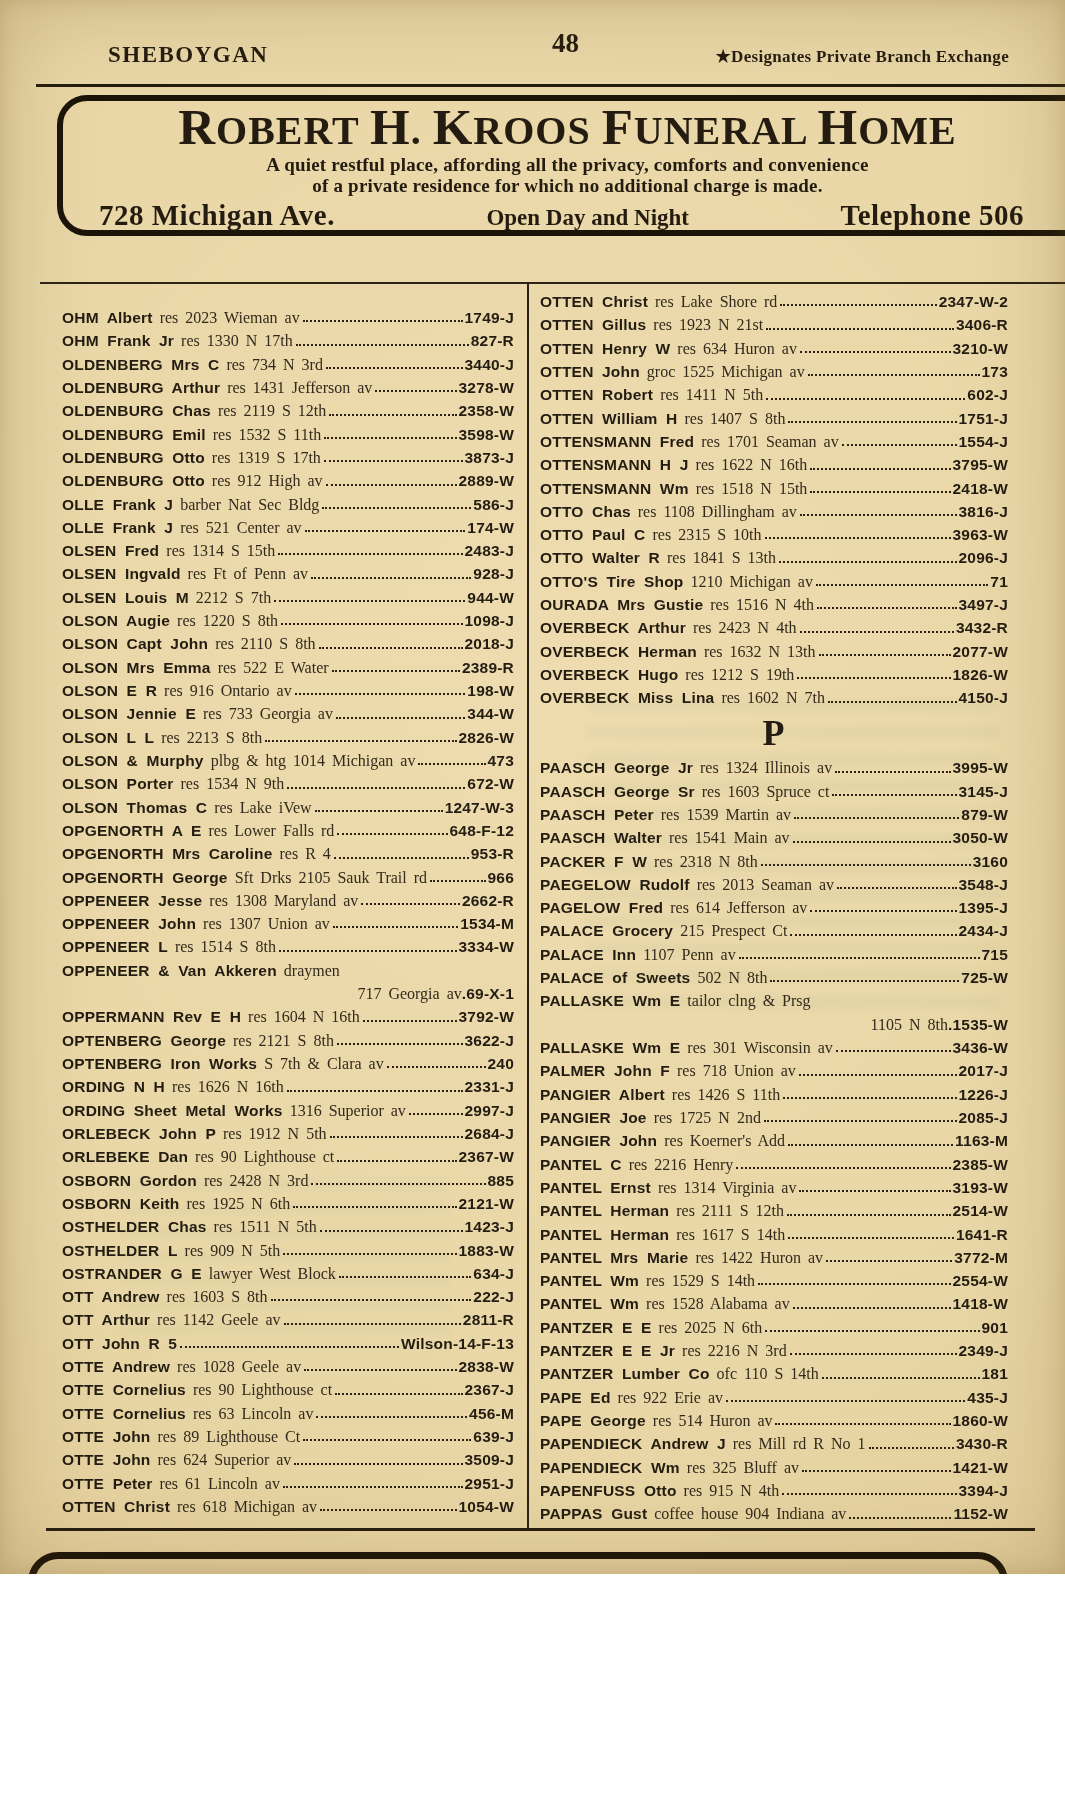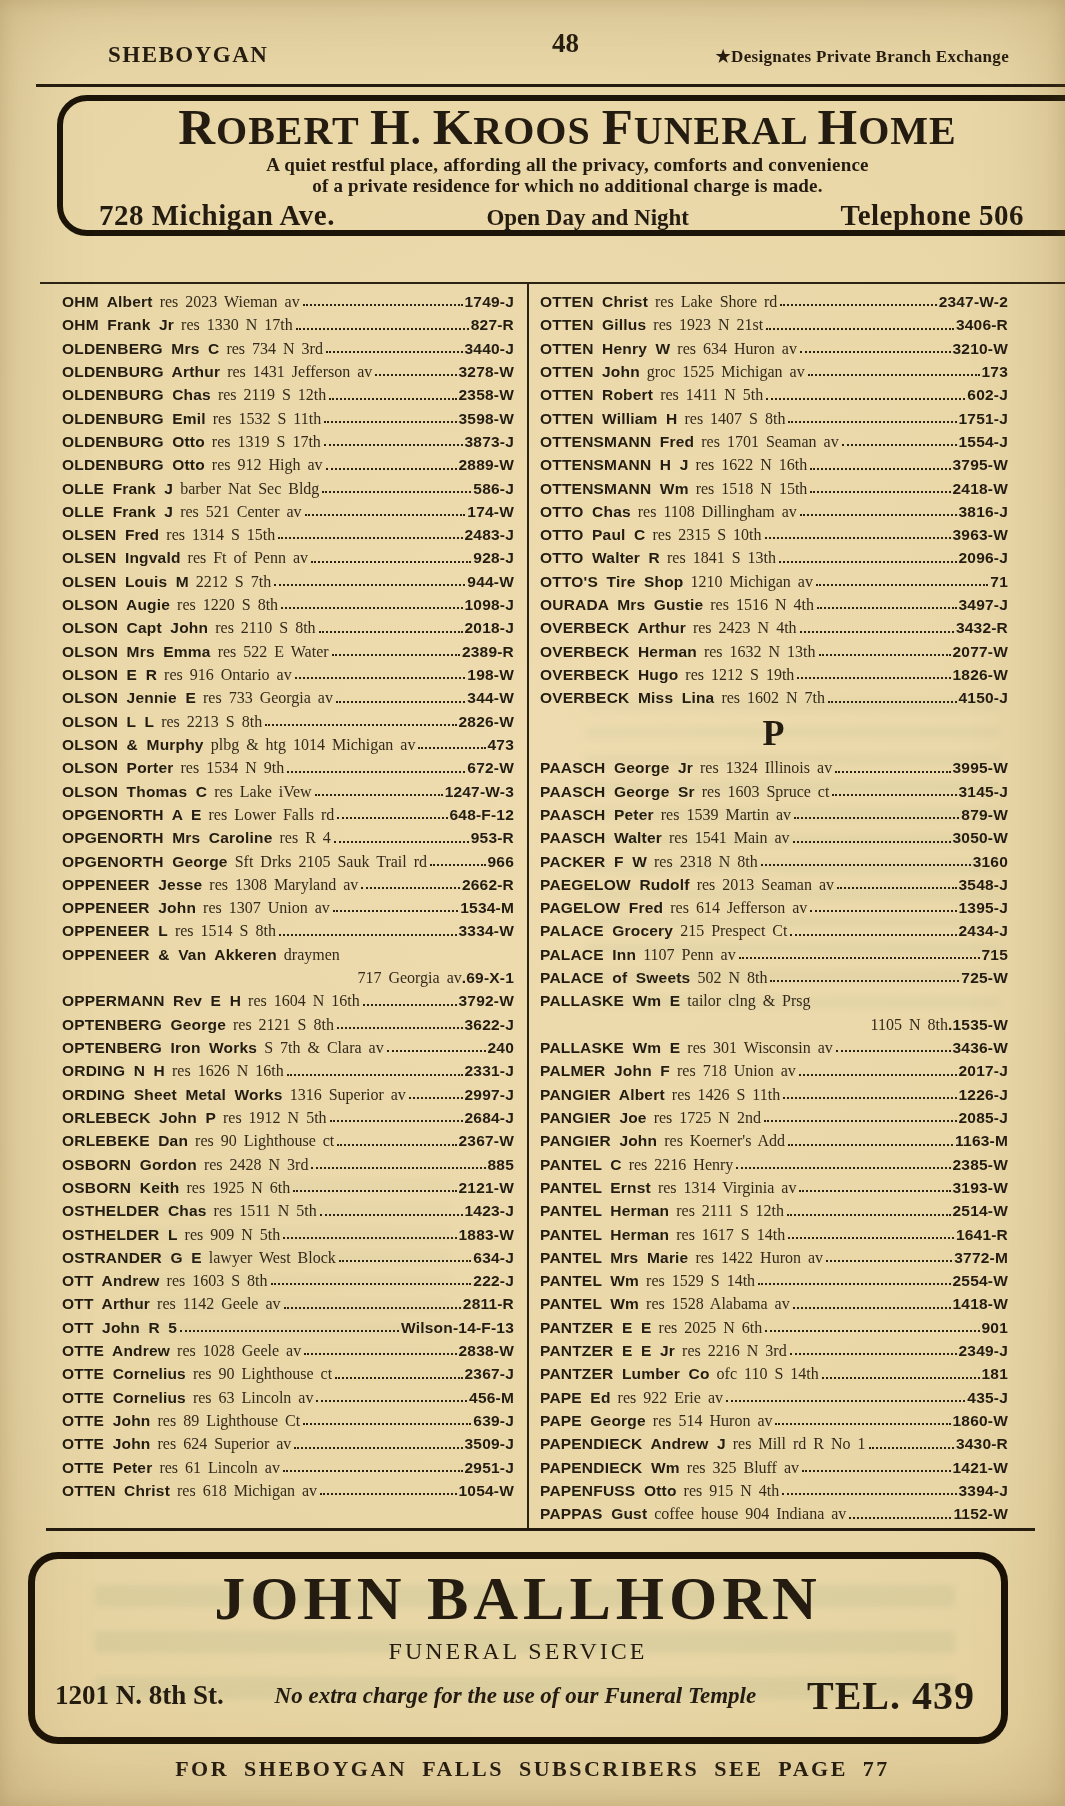--- a/index.html
+++ b/index.html
@@ -1,17 +1,17 @@
 <!DOCTYPE html>
 <html><head>
 <meta charset="utf-8">
 <style>
   html,body { margin:0; padding:0; }
   .page {
-    position:relative; width:1065px; height:1806px; overflow:hidden;
+    position:relative; width:1065px; height:1574px; overflow:hidden;
     background: radial-gradient(120% 90% at 50% 42%, #eedcb0 0%, #e8d6a6 55%, #e1cc98 82%, #d8bf88 100%);
     font-family:"Liberation Serif","DejaVu Serif",serif;
     color:#241c10;
   }
   .page::after {
     content:""; position:absolute; inset:0; pointer-events:none;
     box-shadow: inset 0 0 90px rgba(115,85,35,.28), inset 0 0 18px rgba(115,85,35,.18);
   }
   
   .hdr-city { position:absolute; left:108px; top:42px; font-weight:700; font-size:23px; letter-spacing:1.5px; }
@@ -30,21 +30,21 @@
   }
   .adtop-title { font-weight:700; font-size:40px; line-height:46px; letter-spacing:1px; white-space:nowrap; }
   .adtop-title .cap { font-size:51px; }
   .adtop-tag { font-weight:700; font-size:19px; line-height:21px; letter-spacing:.2px; }
   .adtop-row { display:flex; align-items:baseline; justify-content:space-between; padding:3px 48px 0 36px; }
   .adtop-addr { font-weight:700; font-size:29px; letter-spacing:.5px; }
   .adtop-hours { font-weight:700; font-size:23px; }
   .adtop-phone { font-weight:700; font-size:29px; letter-spacing:.5px; }
   
   .col { position:absolute; top:290px; }
-  #col-left  { left:62px;  width:452px; }
+  #col-left  { left:62px;  width:452px;margin-top:16px; }
   #col-right { left:540px; width:468px; }
   .entry { height:23.32px; display:flex; align-items:baseline; white-space:nowrap; }
   .nm { font:700 15.5px/23.32px "Liberation Sans","DejaVu Sans",sans-serif; letter-spacing:.2px; word-spacing:4px; color:#231c11; flex:0 0 auto; }
   .dt { font:400 16px/23.32px "Liberation Serif","DejaVu Serif",serif; margin-left:7px; word-spacing:3px; color:#332a1b; flex:0 0 auto; }
   .lead { flex:1 1 0; min-width:6px; border-bottom:2.6px dotted #2b2213; align-self:flex-end; margin:0 2px 7px 3px; }
   .ph { font:700 15.5px/23.32px "Liberation Sans","DejaVu Sans",sans-serif; letter-spacing:.2px; color:#231c11; flex:0 0 auto; }
   .entry.cont { justify-content:flex-end; }
   .entry.nolead { justify-content:flex-start; }
   .entry.section { display:block; height:46.64px; text-align:center;
     font:700 36px/46.64px "Liberation Serif","DejaVu Serif",serif; letter-spacing:1px; }

